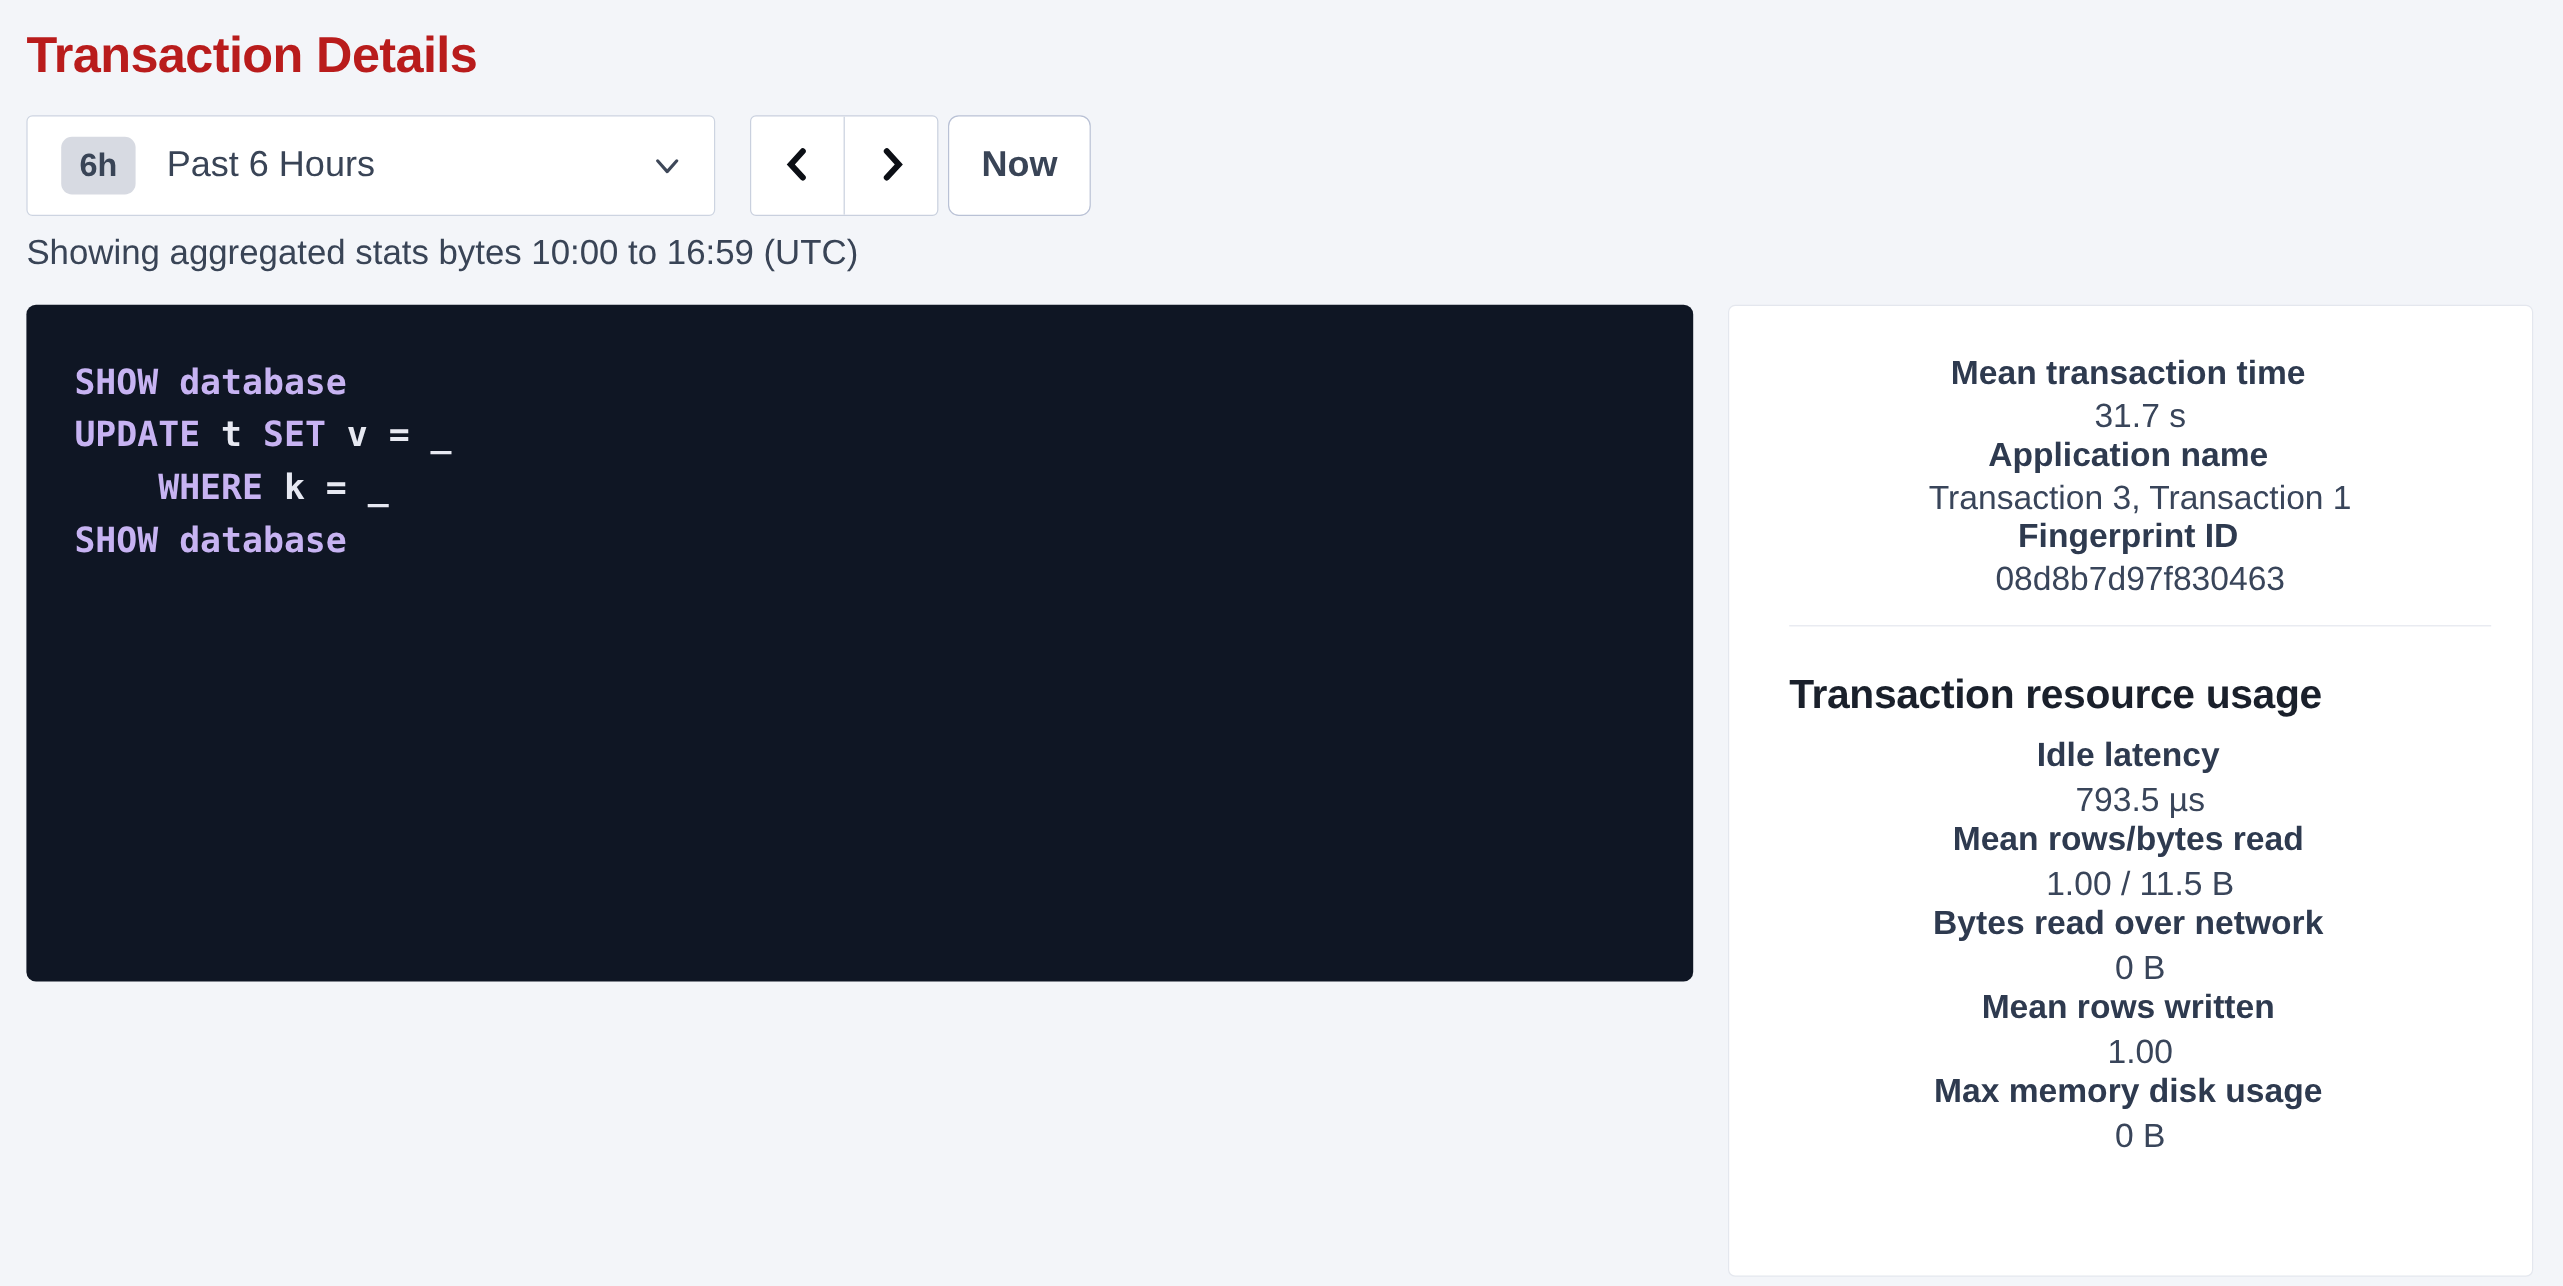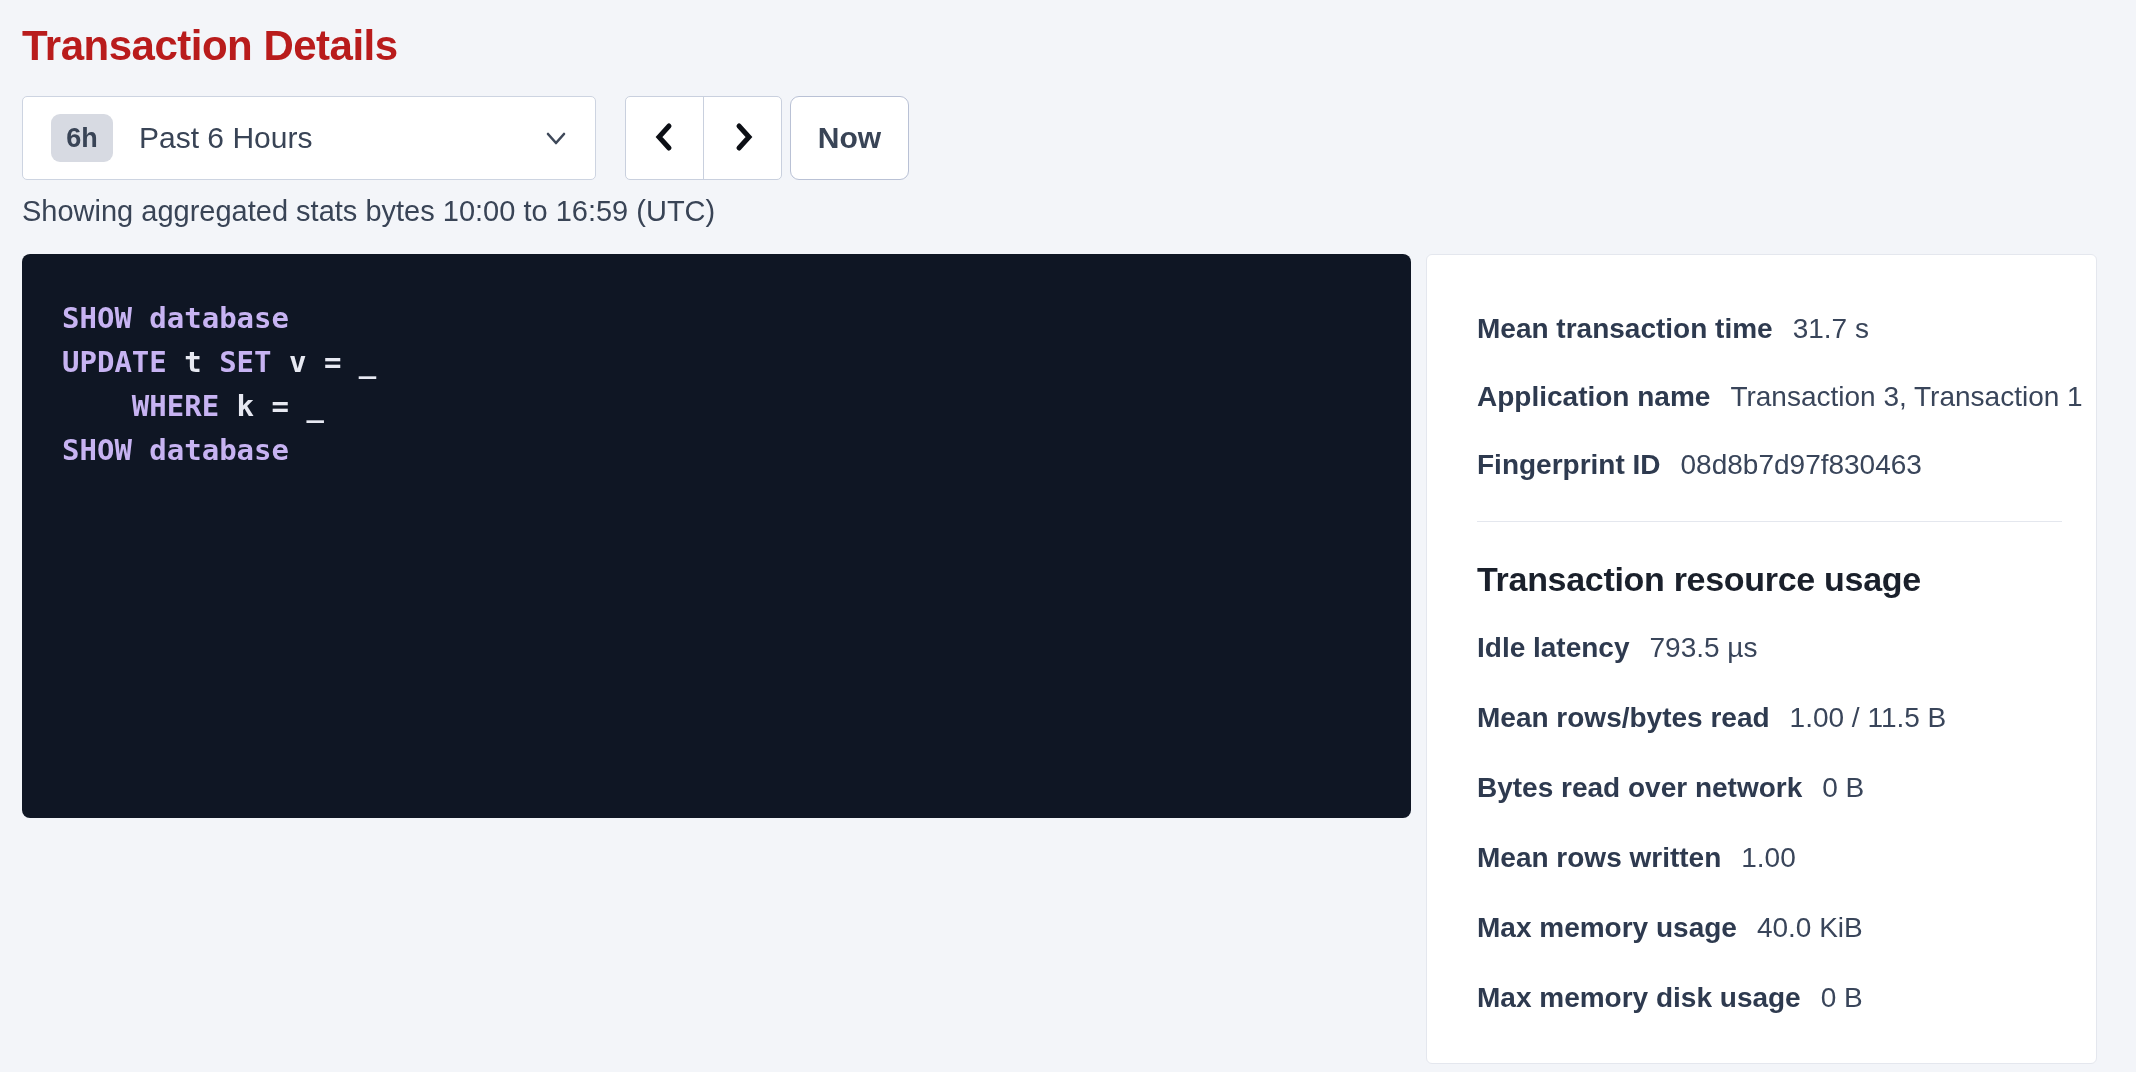--- a/index.html
+++ b/index.html
@@ -97,21 +97,21 @@
     margin-top: 15px;
     font-size: 29px;
     color: #394456;
   }
   .caption b { font-weight: 400; }
 
   
   .content {
     margin-top: 26px;
     display: flex;
-    gap: 15px;
+    gap: 29px;
     align-items: flex-start;
   }
 
   
   .code-panel {
     width: 1389px;
     height: 564px;
     border-radius: 8px;
     padding: 42px 40px;
     font-family: "DejaVu Sans Mono", monospace;
@@ -127,22 +127,23 @@
     width: 671px;
     height: 810px;
     background: #ffffff;
     border: 1px solid #e4e7ee;
     border-radius: 6px;
     padding: 40px 34px 0 50px;
   }
   .stat-row {
     display: flex;
     align-items: center;
-    justify-content: flex-start;
+    justify-content: space-between;
     font-size: 28px;
+    flex-direction: column;
   }
   .summary-rows .stat-row { height: 68px; }
   .resource-rows .stat-row { height: 70px; }
   .stat-label { font-weight: 700; color: #2e3a4f; padding-right: 20px; white-space: nowrap; }
   .stat-value { font-weight: 400; color: #39455a; text-align: right; white-space: nowrap; }
 
   .card-divider {
     border: none;
     border-top: 1px solid #e4e7ee;
     margin-top: 22px;
@@ -229,24 +230,20 @@
           </div>
           <div class="stat-row">
             <span class="stat-label">Bytes read over network</span>
             <span class="stat-value">0 B</span>
           </div>
           <div class="stat-row">
             <span class="stat-label">Mean rows written</span>
             <span class="stat-value">1.00</span>
           </div>
           <div class="stat-row">
-            <span class="stat-label">Max memory usage</span>
-            <span class="stat-value">40.0 KiB</span>
-          </div>
-          <div class="stat-row">
             <span class="stat-label">Max memory disk usage</span>
             <span class="stat-value">0 B</span>
           </div>
         </div>
     </div>
 
   </div>
 </div>
 
 </body></html>

